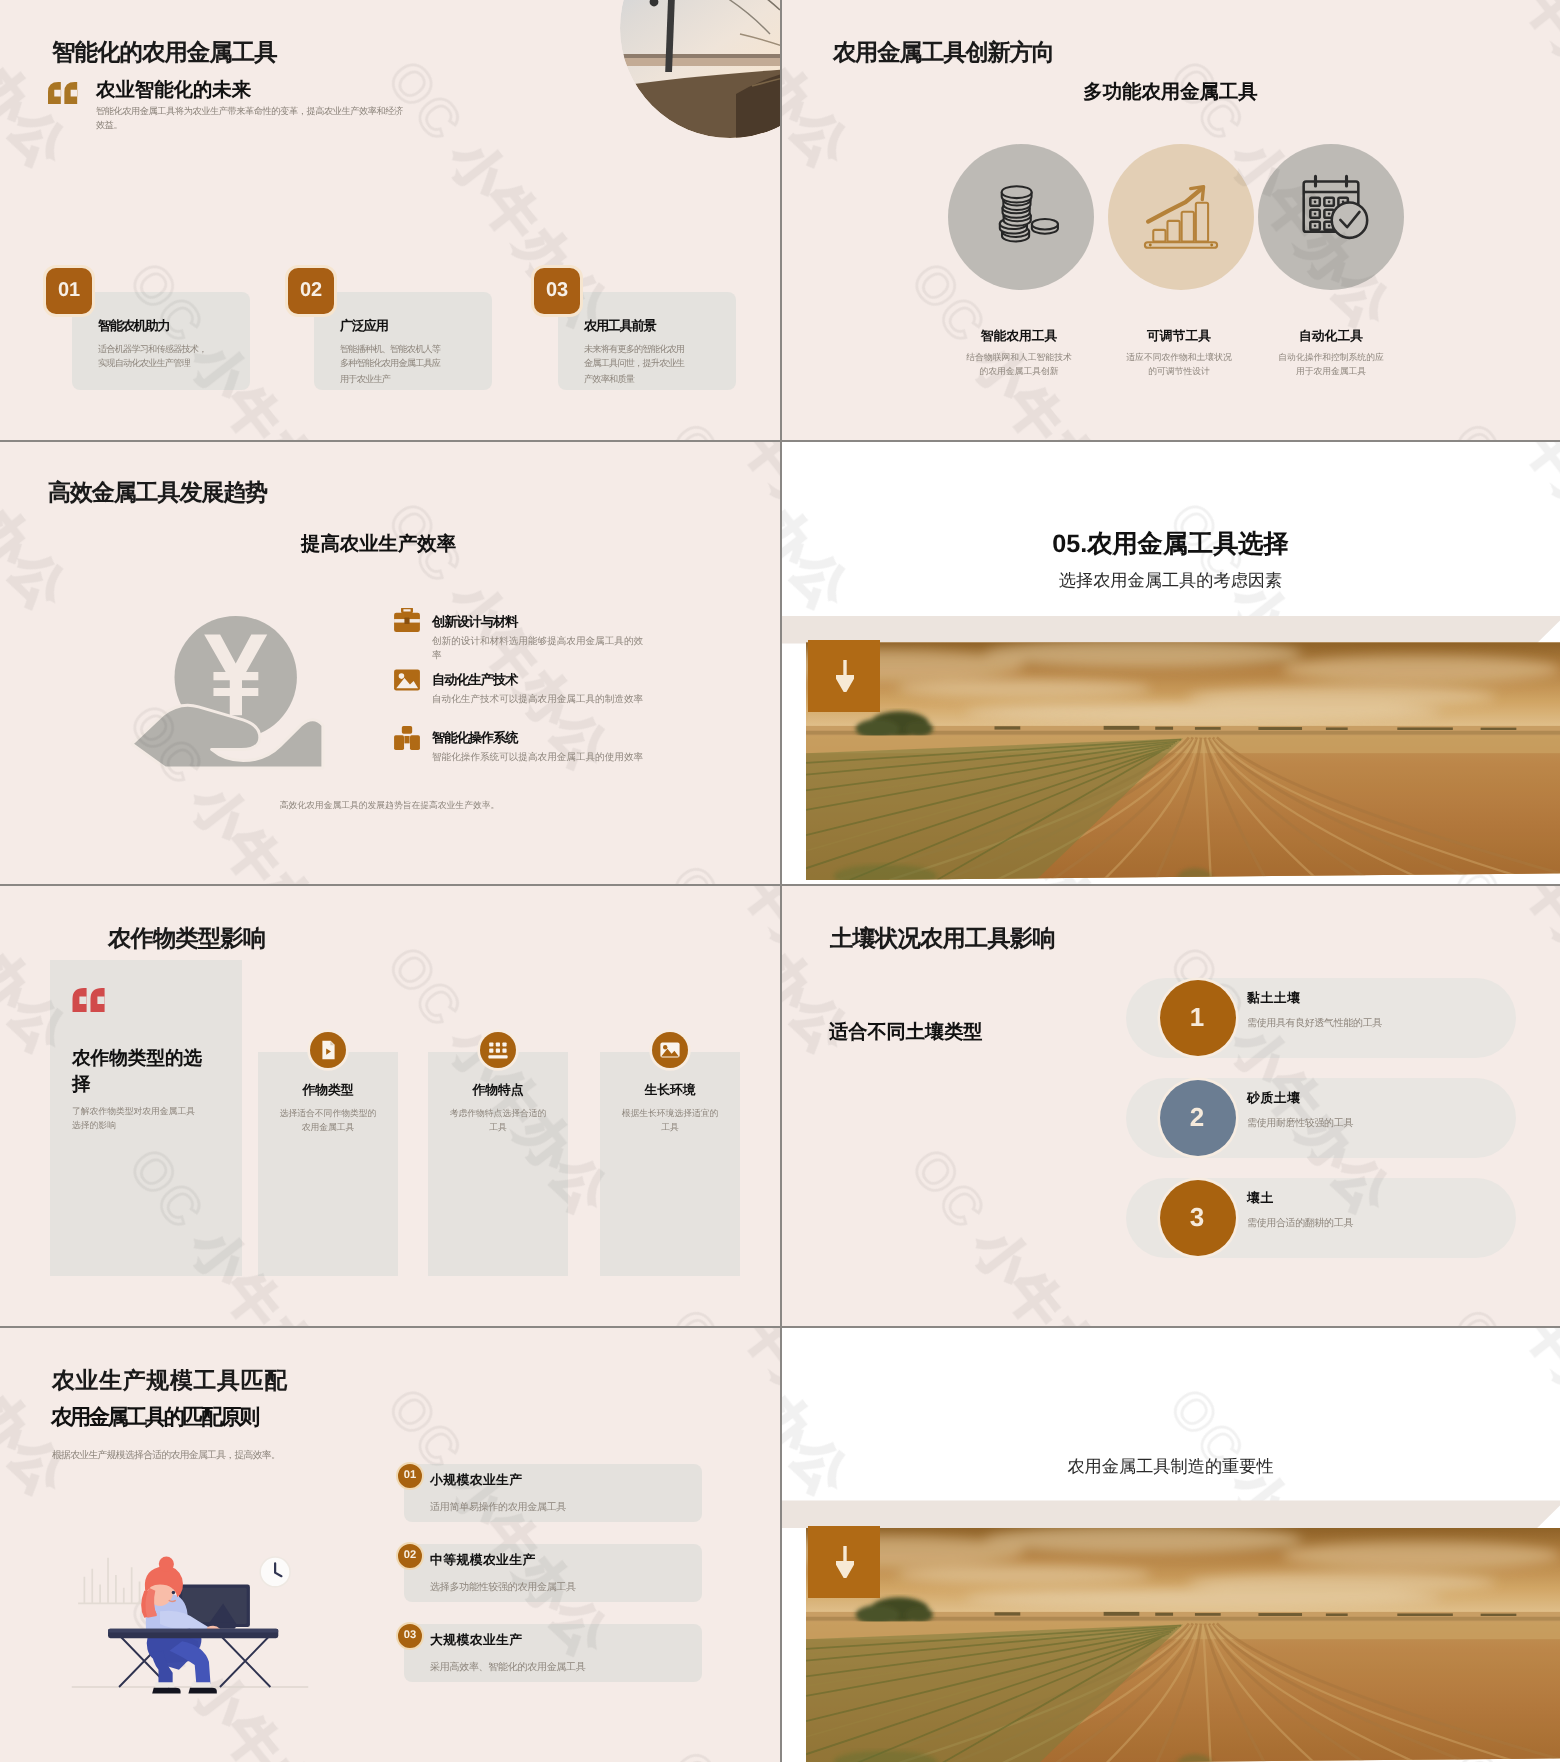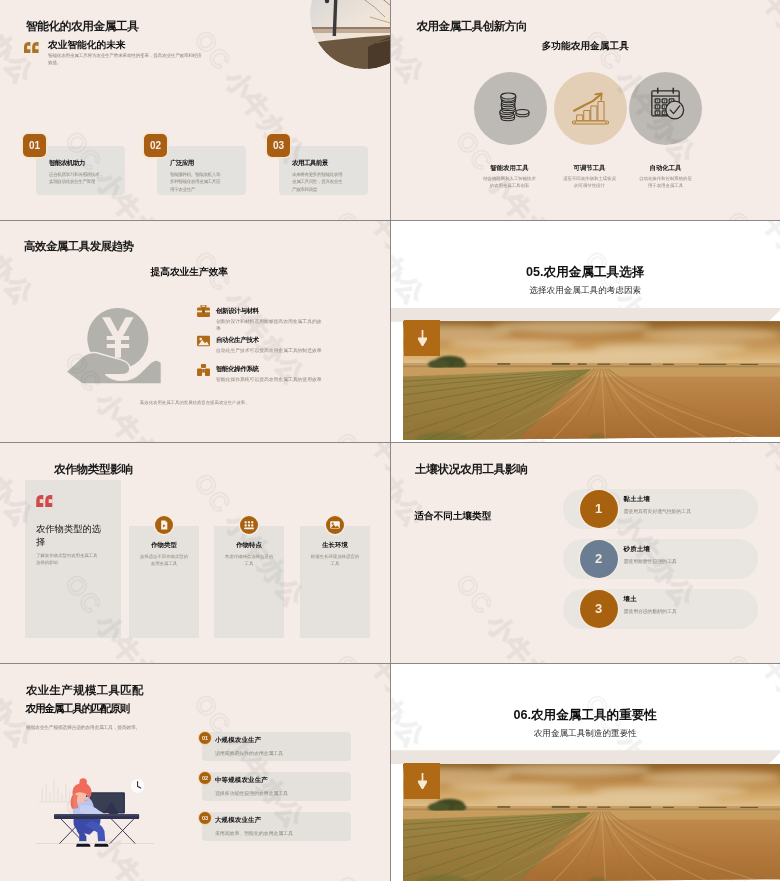--- a/index.html
+++ b/index.html
@@ -412,21 +412,21 @@
           <rect width="520" height="350" fill="url(#wmpat)"></rect>
         </svg></div>
     <div class="ttl s5-title">农作物类型影响</div>
     <div class="s5-big"></div>
     <div style="position:absolute;left:36px;top:50px;width:17px;height:12px;z-index:2">
       <svg width="17" height="12" viewBox="0 0 22 16">
         <path fill-rule="evenodd" d="M0 7.2 Q0 0 7.6 0 L9.4 0 L9.4 16 L0 16 Z M4.6 5.6 L4.6 10.6 L9.6 10.6 L9.6 5.6 Z" fill="#d14a4a"></path>
         <path fill-rule="evenodd" d="M12 7.2 Q12 0 19.6 0 L21.4 0 L21.4 16 L12 16 Z M16.6 5.6 L16.6 10.6 L21.6 10.6 L21.6 5.6 Z" fill="#d14a4a"></path>
       </svg>
     </div>
-    <div style="position:absolute;left:36px;top:80px;width:80px;font-size:9.3px;font-weight:normal;color:#111;line-height:1.42;z-index:2;white-space:pre-line">农作物类型的选
+    <div style="position:absolute;left:36px;top:80px;width:80px;font-size:9.3px;font-weight:bold;color:#111;line-height:1.42;z-index:2;white-space:pre-line">农作物类型的选
 择</div>
     <div style="position:absolute;left:36px;top:109px;width:78px;font-size:4.4px;color:#8d857c;line-height:1.6;z-index:2;white-space:pre-line">了解农作物类型对农用金属工具
 选择的影响</div>
 
     <div class="s5-card" style="left:129px"></div>
     <div class="s5-ic" style="left:155px;top:73px">
       <svg width="18" height="18" viewBox="0 0 18 18">
         <circle cx="9" cy="9" r="9" fill="#a8620f"></circle>
         <path d="M6.2 4.4 h4.1 l2 2 v7.2 h-6.1 z" fill="#faf4ec"></path>
         <path d="M10.2 4.6 v2 h1.9" fill="#d9cab5"></path>
@@ -558,21 +558,20 @@
     <div class="s7-row" style="left:202px;top:148px"></div>
     <div class="s7-badge" style="left:198px;top:147px">03</div>
     <div class="s7-rt" style="left:215px;top:152px">大规模农业生产</div>
     <div class="s7-rp" style="left:215px;top:166px">采用高效率、智能化的农用金属工具</div>
   </div>
 
   <div class="slide sec">
     <div class="wm"><svg width="520" height="350">
           <rect width="520" height="350" fill="url(#wmpat)"></rect>
         </svg></div>
-    <div class="sec-title">06.农用金属工具的重要性</div>
     <div class="sec-sub">农用金属工具制造的重要性</div>
     <div class="sec-band"></div>
     <div class="sec-photo">
       <svg width="377" height="119" viewBox="0 0 380 122" preserveAspectRatio="none">
         <use href="#fieldphoto"></use>
       </svg>
     </div>
     <div class="sec-arrow">
       <svg width="9" height="16" viewBox="0 0 9 16">
         <path d="M4.5 0 L4.5 11 M4.5 15.5 L0.4 8.4 L8.6 8.4 Z" stroke="#f7e9d4" stroke-width="1.7" fill="#f7e9d4"></path>

